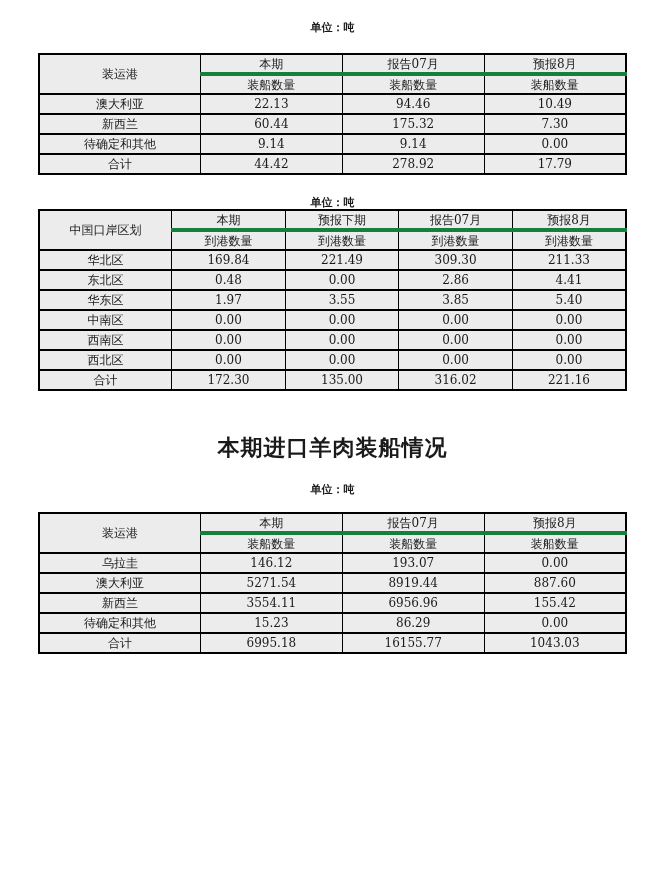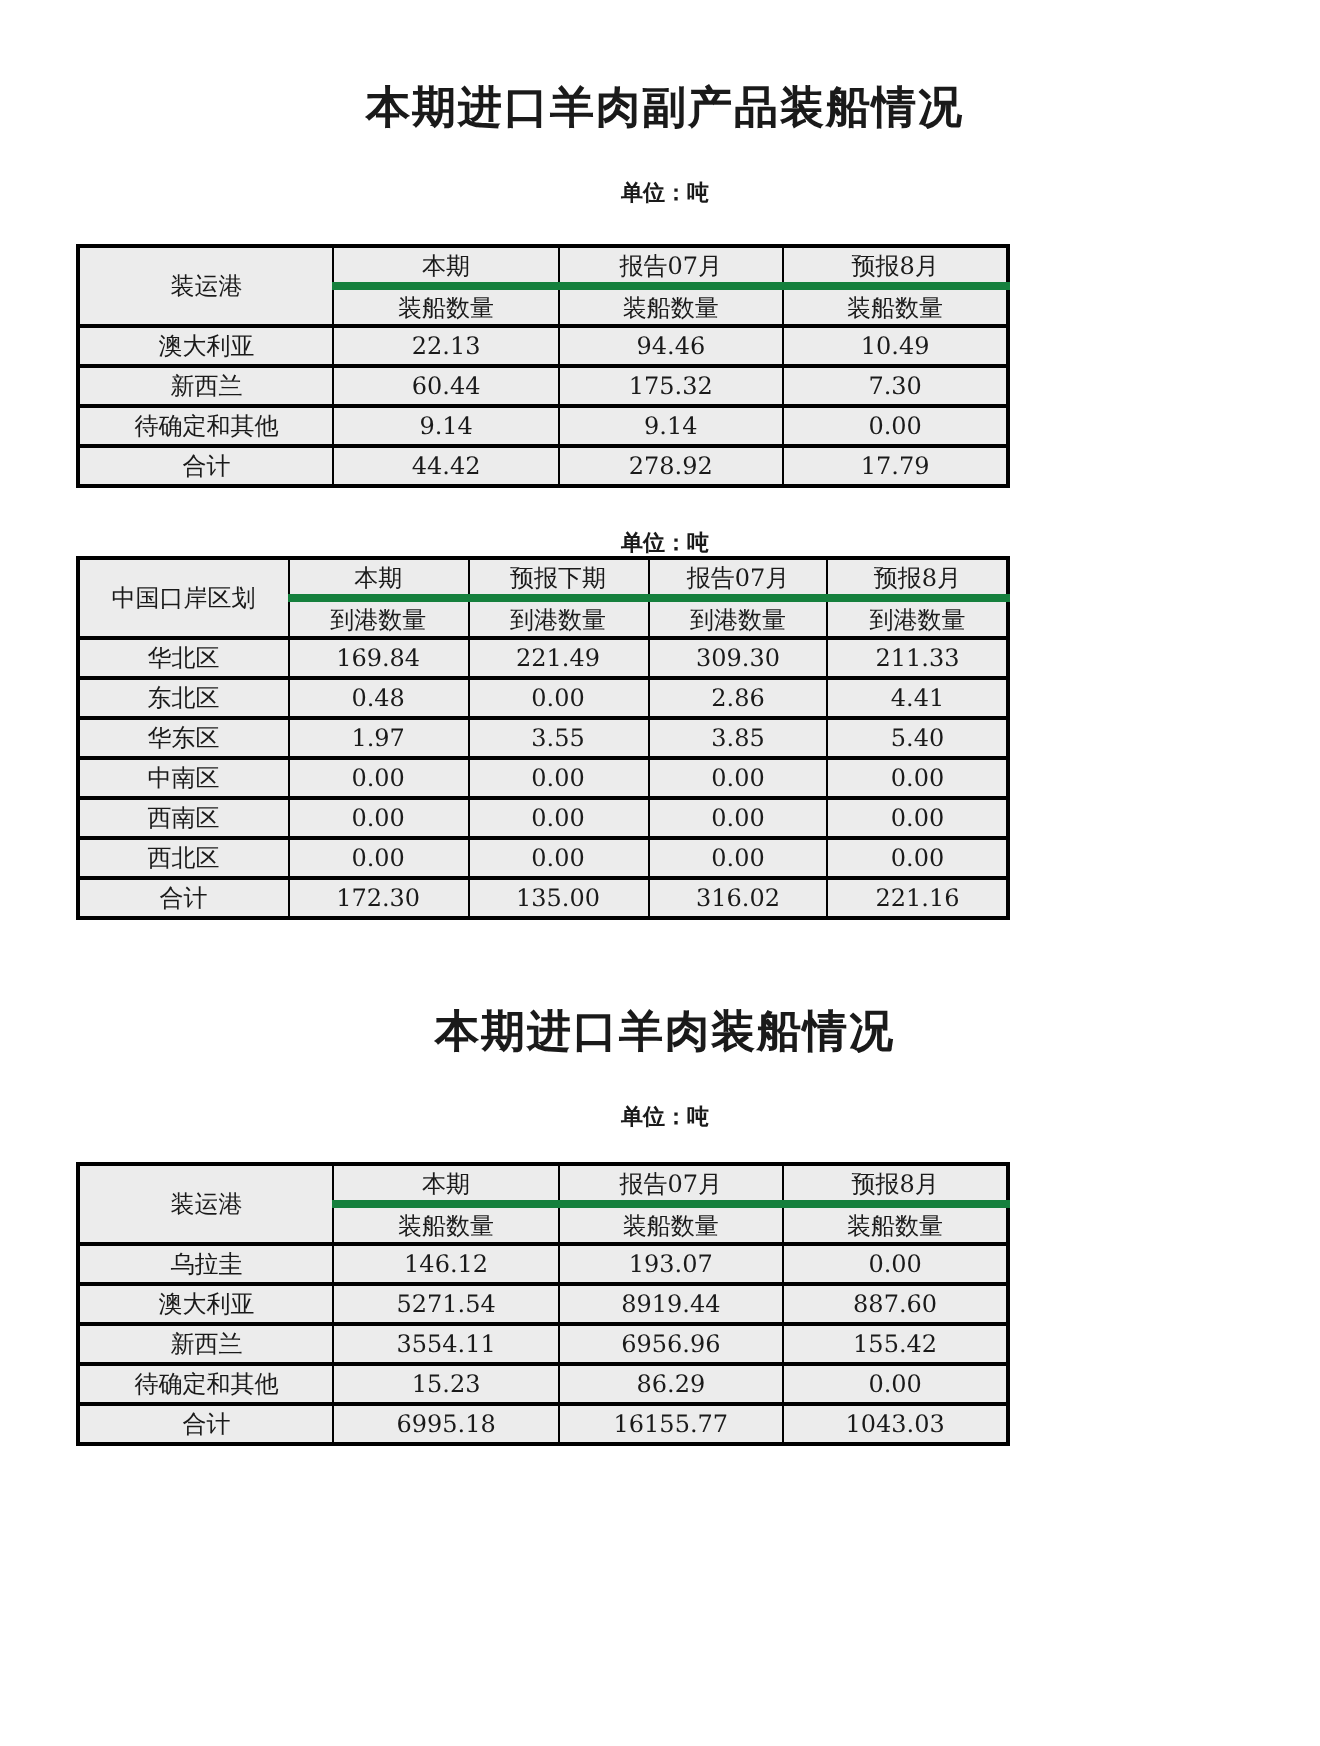--- a/index.html
+++ b/index.html
@@ -30,21 +30,21 @@
     margin-top: 21px;
     text-align: center;
     font-size: 11px;
     line-height: 13px;
     font-weight: bold;
   }
   .s1 .section-title { margin-top: 40px; }
   .s2 .section-title { margin-top: 43px; }
   .s3 .section-title { margin-top: 42px; }
   table.data-table {
-    width: 467px;
+    width: 589px;
     border-collapse: collapse;
     table-layout: fixed;
     border: 2px solid #000;
   }
   .s1 table.data-table { margin-top: 19px; }
   .s2 table.data-table { }
   .s3 table.data-table { margin-top: 16px; }
   table.data-table th,
   table.data-table td {
     background: #ececec;
@@ -67,21 +67,20 @@
   table.cols-4 col.value-col { width: 24.1666%; }
   table.cols-5 col.label-col { width: 22.6%; }
   table.cols-5 col.value-col { width: 19.35%; }
 </style>
 </head>
 <body>
 
 <div class="page">
 
   <section class="report-section s1">
-    <h1 class="section-title">本期进口羊肉副产品装船情况</h1>
     <div class="unit-label">单位：吨</div>
     <table class="data-table cols-4">
         <colgroup>
           <col class="label-col">
           <col class="value-col">
           <col class="value-col">
           <col class="value-col">
         </colgroup>
         <thead>
           <tr class="group-row">

